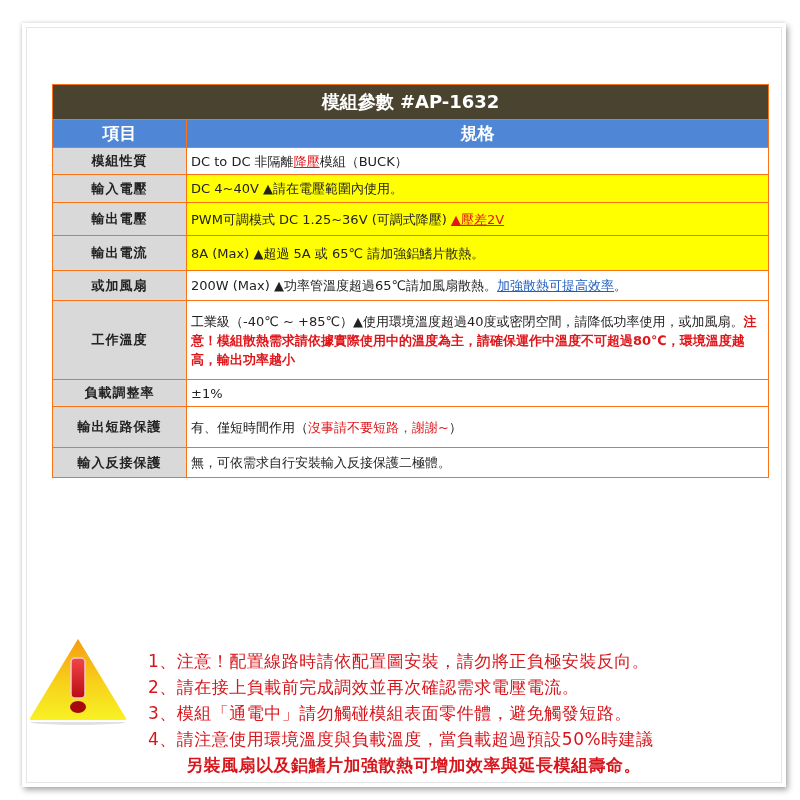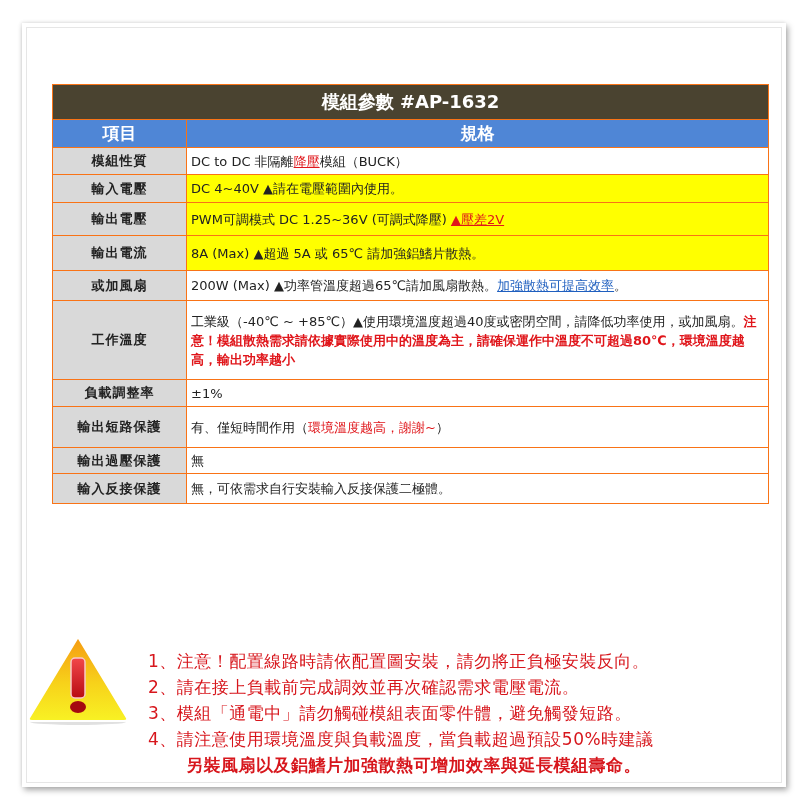--- a/index.html
+++ b/index.html
@@ -68,25 +68,21 @@
   <tr style="height:79px">
     <td class="label">工作溫度</td>
     <td class="val"><span>工業級（-40℃ ~ +85℃）▲使用環境溫度超過40度或密閉空間，請降低功率使用，或加風扇。</span><span class="red-b">注意！模組散熱需求請依據實際使用中的溫度為主，請確保運作中溫度不可超過80℃，環境溫度越高，輸出功率越小</span></td>
   </tr>
   <tr style="height:27px">
     <td class="label">負載調整率</td>
     <td class="val">±1%</td>
   </tr>
   <tr style="height:41px">
     <td class="label">輸出短路保護</td>
-    <td class="val"><span>有、僅短時間作用（</span><span class="red">環境溫度越高，謝謝~</span><span>）</span></td>
-  </tr>
-  <tr style="height:26px">
-    <td class="label">輸出過壓保護</td>
-    <td class="val">無</td>
+    <td class="val"><span>有、僅短時間作用（</span><span class="red">沒事請不要短路，謝謝~</span><span>）</span></td>
   </tr>
   <tr style="height:30px">
     <td class="label">輸入反接保護</td>
     <td class="val">無，可依需求自行安裝輸入反接保護二極體。</td>
   </tr>
 </tbody>
   </table>
 
 <svg class="warn" viewBox="0 0 104 92">
   <defs>

